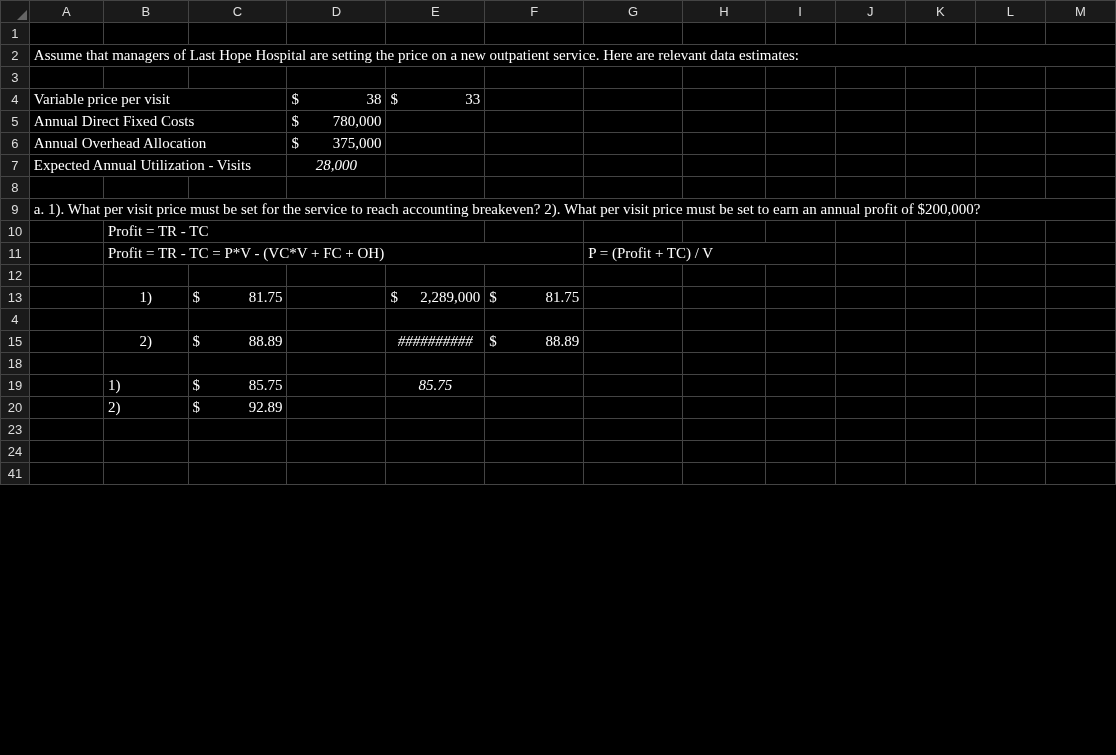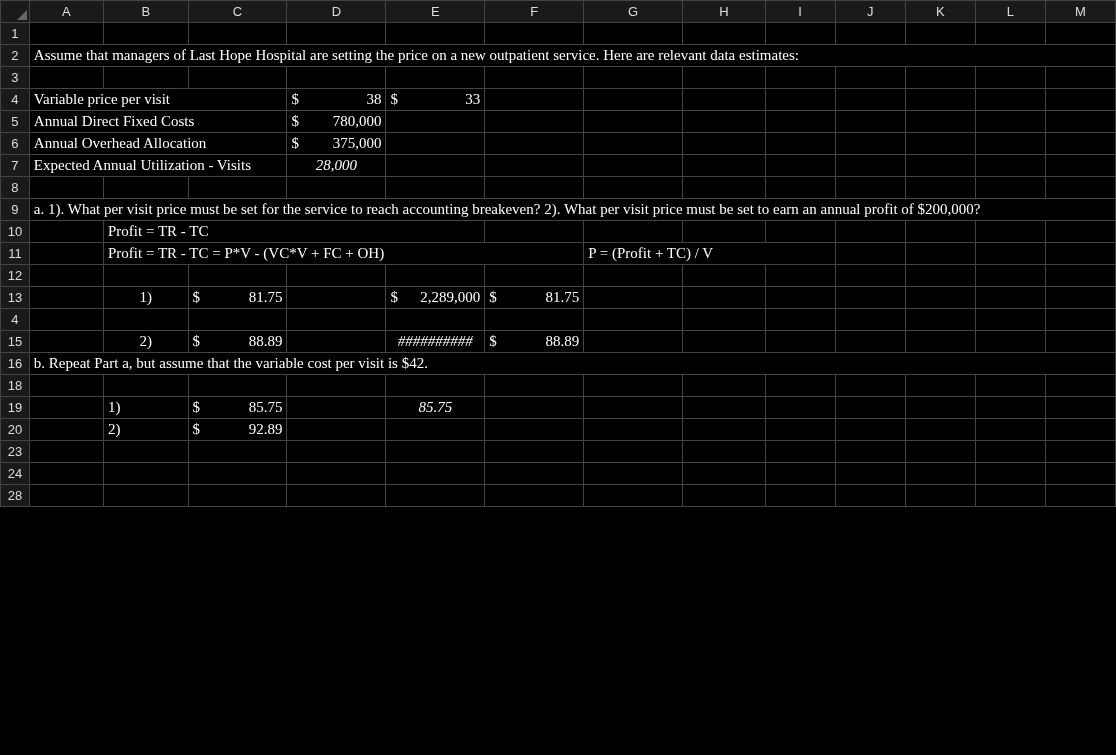--- a/index.html
+++ b/index.html
@@ -353,24 +353,20 @@
         </td>
 <td></td>
         <td></td>
         <td></td>
         <td></td>
         <td></td>
         <td></td>
         <td></td>
       </tr>
 
-<tr>
-        <th class="rowhead">16</th>
-<td class="tall lft" colspan="13">b.   Repeat Part a, but assume that the variable cost per visit is $42.</td>
-      </tr>
 
 
 <tr>
         <th class="rowhead">18</th>
 <td></td>
         <td></td>
         <td></td>
         <td></td>
         <td></td>
         <td></td>
@@ -453,21 +449,21 @@
         <td></td>
         <td></td>
         <td></td>
         <td></td>
         <td></td>
         <td></td>
         <td></td>
         <td></td>
       </tr>
 <tr>
-        <th class="rowhead">28</th>
+        <th class="rowhead">41</th>
         <td></td>
         <td></td>
         <td></td>
         <td></td>
         <td></td>
         <td></td>
         <td></td>
         <td></td>
         <td></td>
         <td></td>

